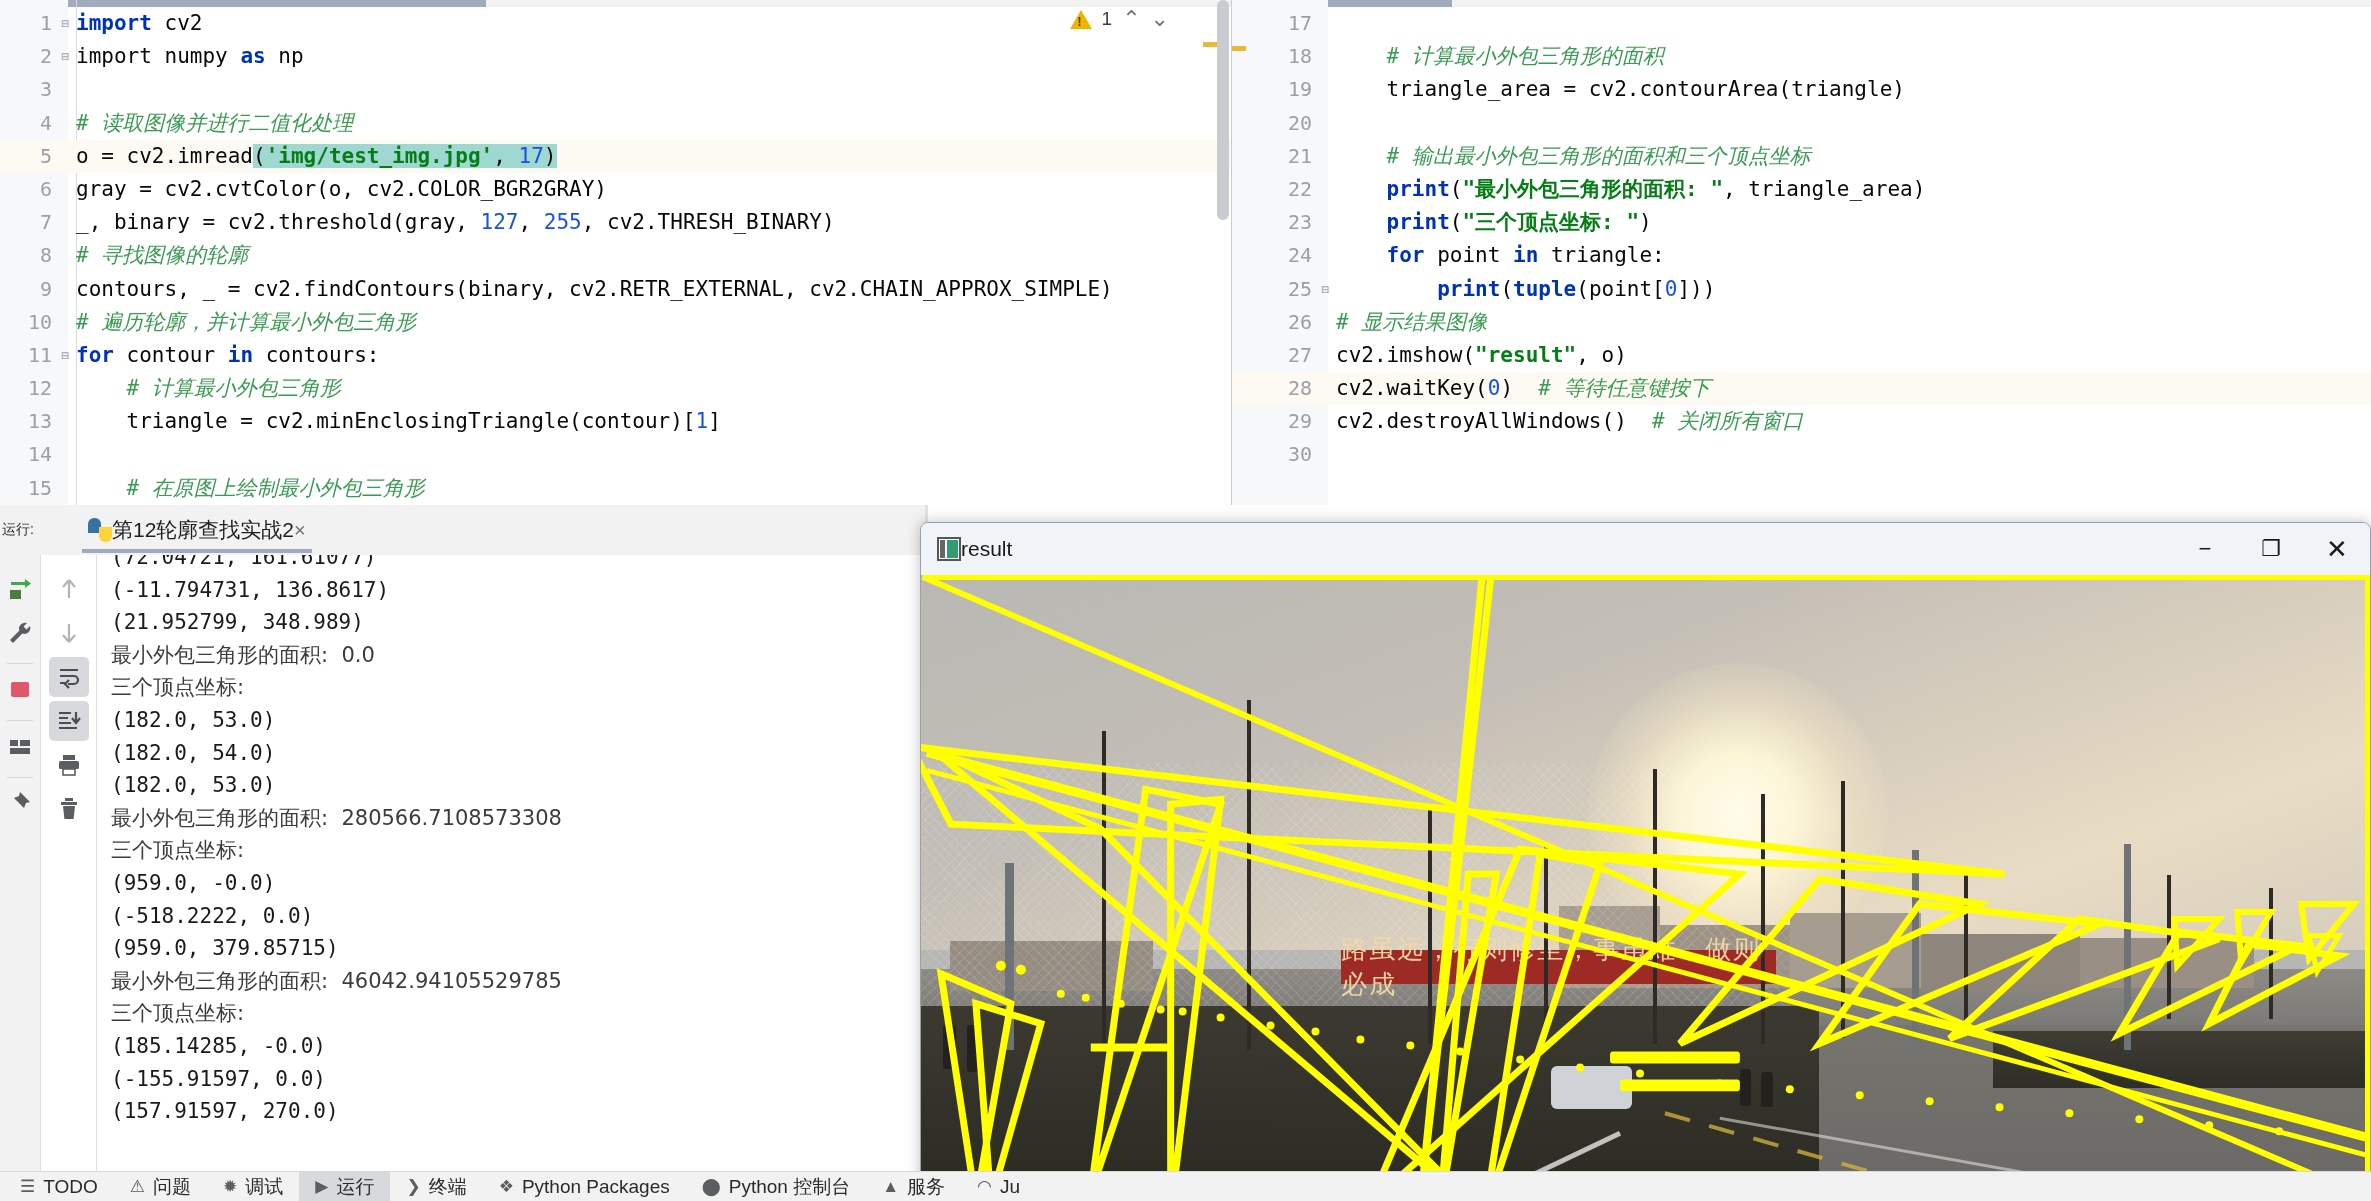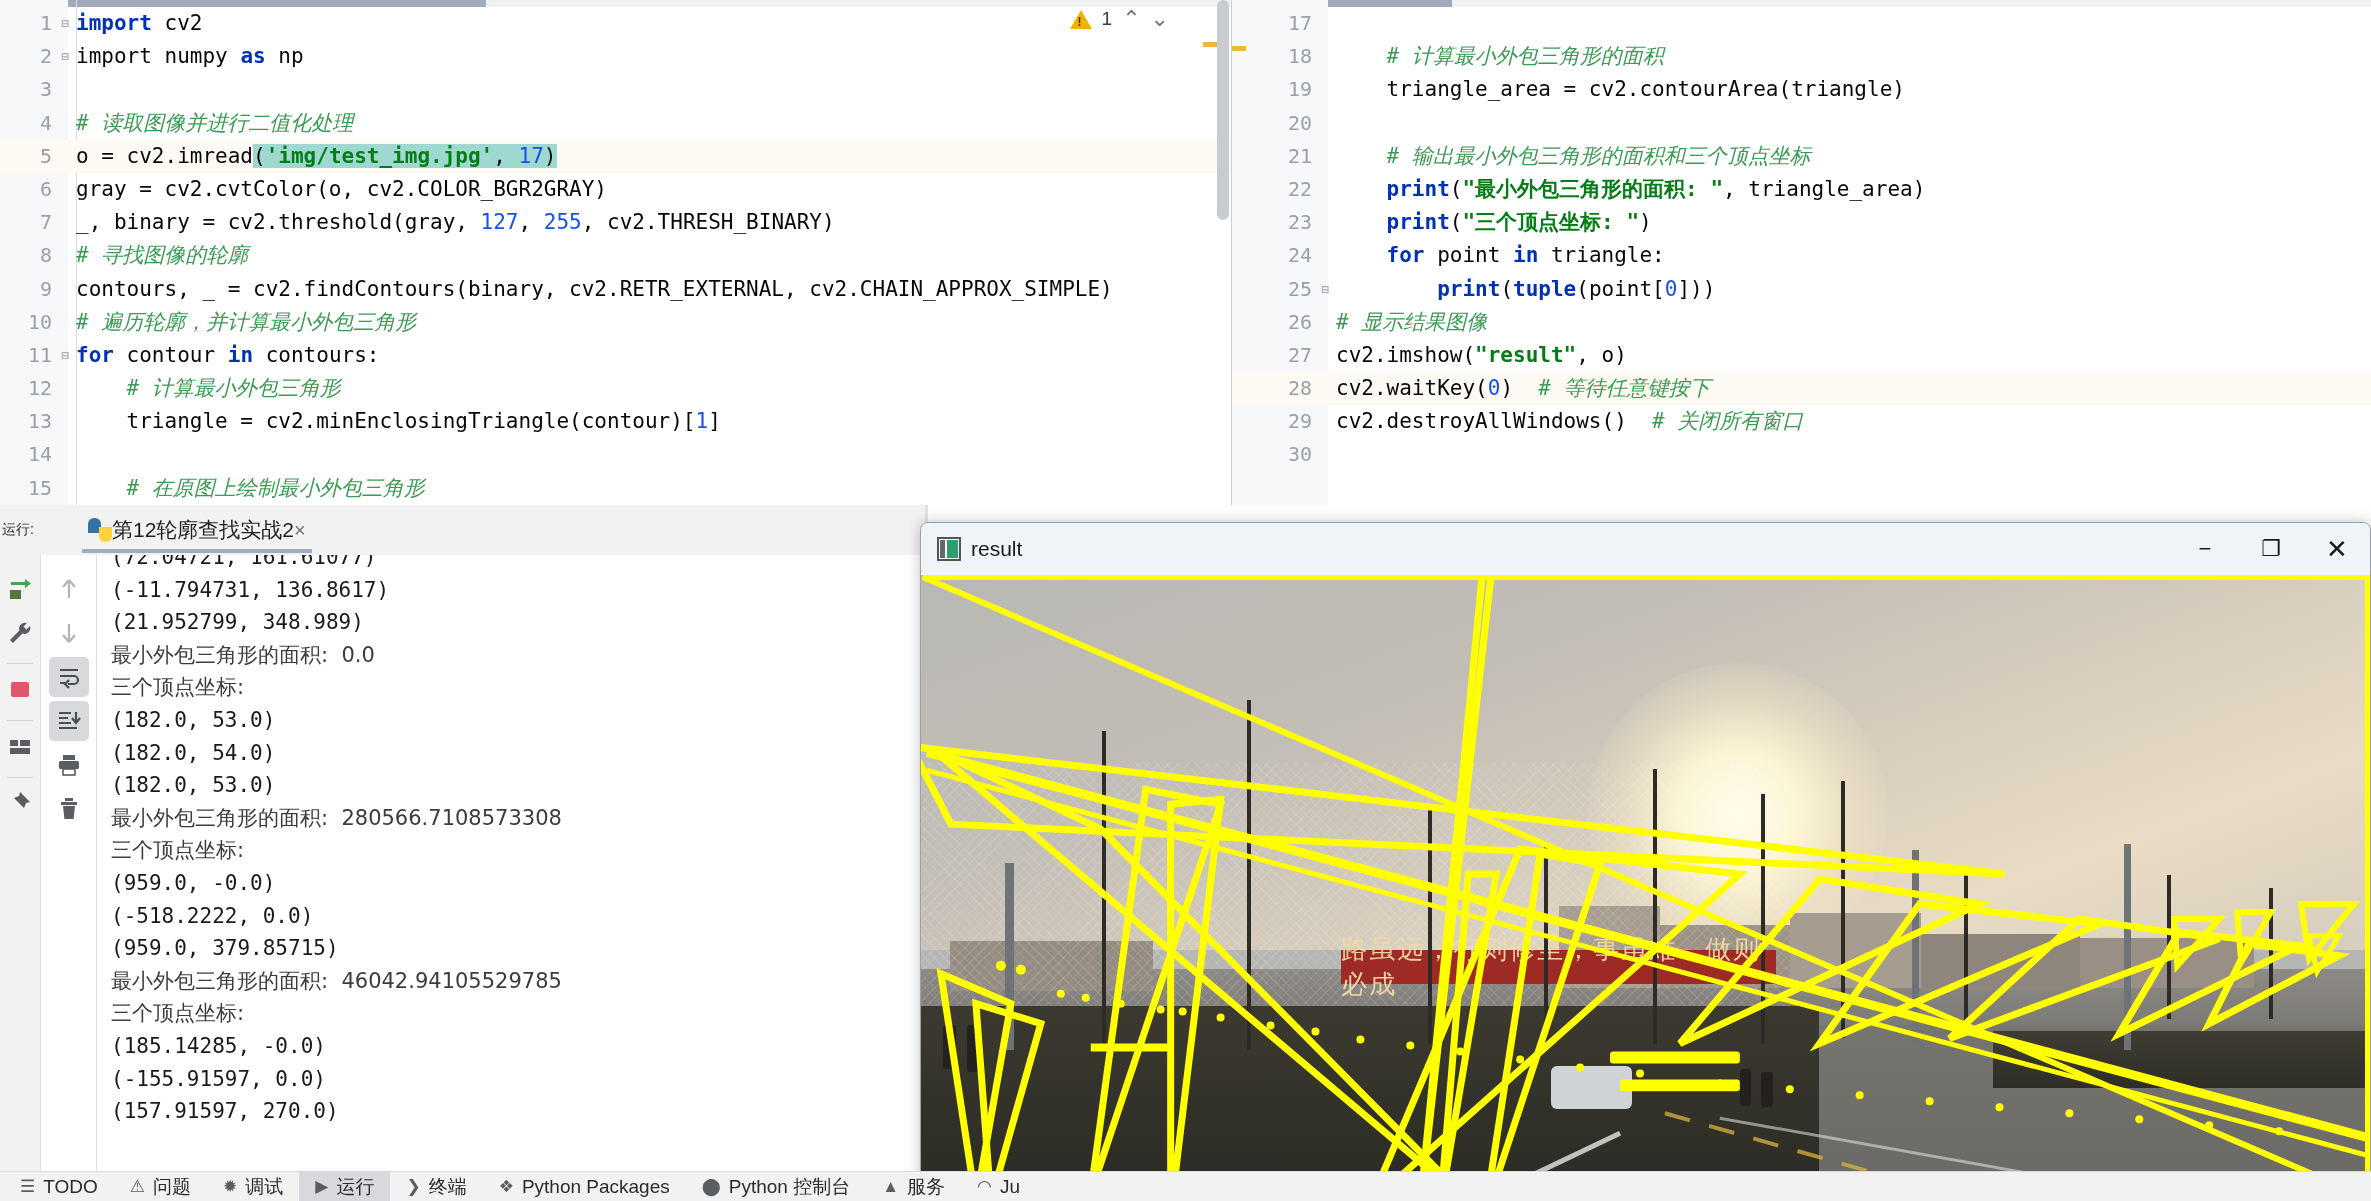--- a/index.html
+++ b/index.html
@@ -154,21 +154,21 @@
   
   .result-win {
     position:absolute; left: 920px; top: 522px; width: 1451px; height: 679px;
     background:#f0f3f7; border:1px solid #9aa0a6;
     border-radius: 8px 8px 0 0;
     box-shadow: 0 0 14px rgba(0,0,0,0.25);
     overflow:hidden;
   }
   .rw-title {
     height: 52px; display:flex; align-items:center; background:#f0f3f7;
-    padding-left: 16px; gap: 10px;
+    padding-left: 16px; gap: 0;
   }
   .rw-ic { width: 24px; height: 24px; background:#ffffff; border:2px solid #555; position:relative;}
   .rw-ic::before{content:"";position:absolute;left:1px;top:1px;width:5px;bottom:1px;background:#666;}
   .rw-ic::after{content:"";position:absolute;left:8px;top:1px;right:1px;bottom:1px;background:#2f9e6e;}
   .rw-title-text { font-size: 21px; color:#1a1a1a; font-family:"Liberation Sans",sans-serif;}
   .rw-btns { margin-left:auto; display:flex; height:52px; }
   .rw-btn { width: 66px; height:52px; display:flex;align-items:center;justify-content:center; font-size:22px; color:#1a1a1a;}
   .rw-btn.close { font-size: 26px; }
 
   .rw-canvas {

